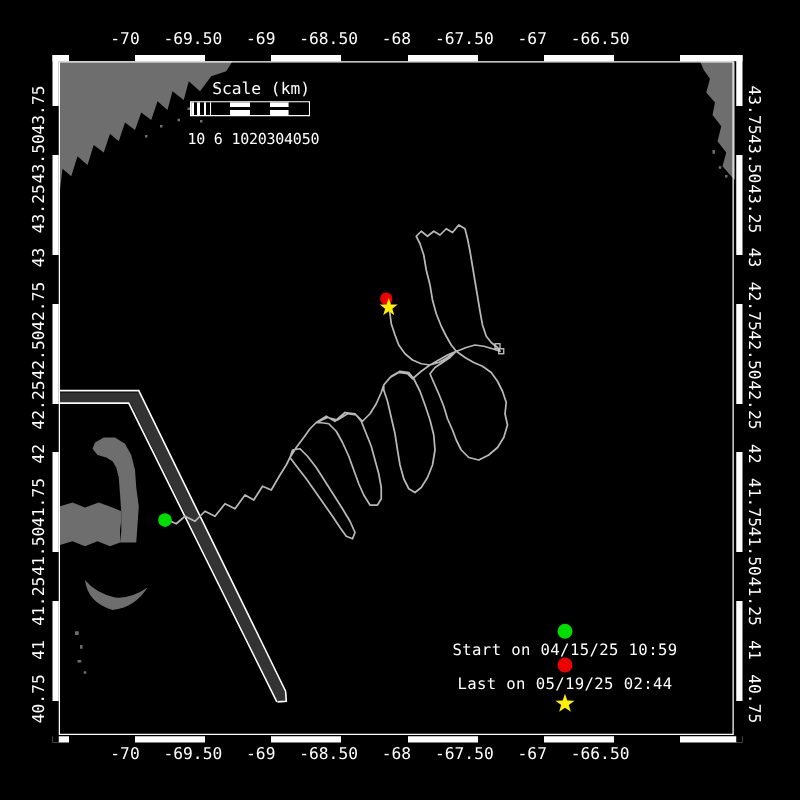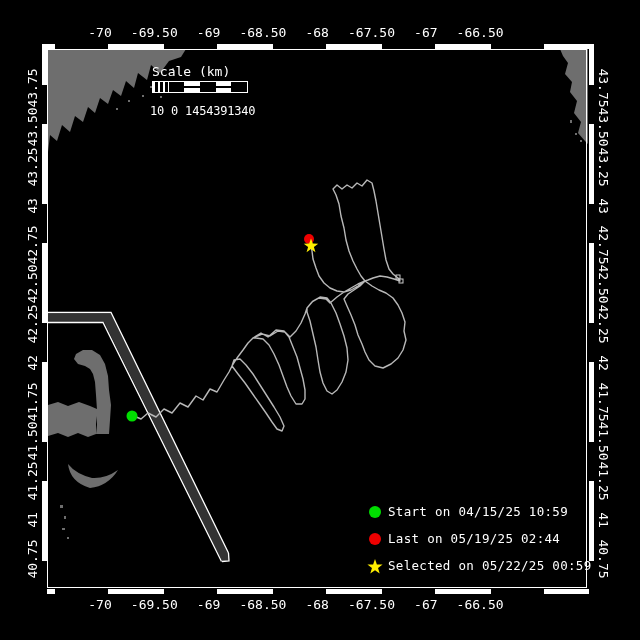--- a/index.html
+++ b/index.html
@@ -16,31 +16,31 @@
   #band-right{left:589px;top:44px;width:5px;height:550px;
     background:repeating-linear-gradient(180deg,#fff 0 41px,#000 41px 80px,#fff 80px 119px);}
   #inner-frame{position:absolute;left:47px;top:49px;width:540px;height:539px;
     border:1px solid #fff;box-sizing:border-box;background:transparent;pointer-events:none;}
   
   .axis-label{position:absolute;font-size:13px;letter-spacing:0;white-space:nowrap;
     transform:translate(-50%,-50%);color:#fff;}
   .axis-label.rot-left{transform:translate(-50%,-50%) rotate(-90deg);}
   .axis-label.rot-right{transform:translate(-50%,-50%) rotate(90deg);}
   
-  #scale-title{position:absolute;left:152px;top:64px;width:96px;text-align:left;font-size:13px;}
+  #scale-title{position:absolute;left:152px;top:64px;width:96px;text-align:right;font-size:13px;}
   #scale-bar{position:absolute;left:152px;top:81px;width:96px;height:12px;border:1px solid #fff;
     box-sizing:border-box;display:flex;}
   #scale-bar .seg{flex:1 0 auto;height:100%;}
   .seg-hatch{background:repeating-linear-gradient(90deg,#fff 0 2px,#000 2px 5px);}
   .seg-black{background:#000;}
   .seg-white{background:linear-gradient(180deg,#fff 0 4px,#000 4px 6px,#fff 6px 10px);}
   #scale-ticks{position:absolute;left:150px;top:104px;font-size:12px;letter-spacing:-0.2px;}
   
   #legend{position:absolute;left:362px;top:498px;}
-  .legend-row{display:flex;align-items:center;height:27px;}
+  .legend-row{display:flex;align-items:center;height:27px;flex-direction:column;}
   .legend-marker{width:26px;display:flex;justify-content:center;align-items:center;}
   .legend-label{font-size:12.5px;letter-spacing:0.3px;white-space:nowrap;}
   #map-svg{position:absolute;left:0;top:0;}
 </style>
 </head>
 <body>
 
 <div id="screen">
 
   <div id="band-top" class="band"></div>
@@ -129,21 +129,21 @@
 
   <div id="scale-title">Scale (km)</div>
   <div id="scale-bar">
     <div class="seg seg-hatch"></div>
     <div class="seg seg-black"></div>
     <div class="seg seg-white"></div>
     <div class="seg seg-black"></div>
     <div class="seg seg-white"></div>
     <div class="seg seg-black"></div>
   </div>
-  <div id="scale-ticks">10 0 1454391340</div>
+  <div id="scale-ticks">10 6 1020304050</div>
 
   <div id="legend">
     <div class="legend-row">
       <span class="legend-marker">
         <svg width="14" height="14">
             <circle cx="7" cy="7" r="6" fill="#00dd00"></circle>
           </svg>
       </span>
       <span class="legend-label">Start on 04/15/25 10:59</span>
     </div>
@@ -154,21 +154,20 @@
           </svg>
       </span>
       <span class="legend-label">Last on 05/19/25 02:44</span>
     </div>
     <div class="legend-row">
       <span class="legend-marker">
         <svg width="20" height="20">
             <use href="#star5" transform="translate(10,11)" fill="#ffee00"></use>
           </svg>
       </span>
-      <span class="legend-label">Selected on 05/22/25 00:59</span>
     </div>
   </div>
 
   <div id="axis-labels">
       <span class="axis-label" style="left: 100px; top: 32px;">-70</span>
       <span class="axis-label" style="left: 100px; top: 604px;">-70</span>
       <span class="axis-label" style="left: 154.3px; top: 32px;">-69.50</span>
       <span class="axis-label" style="left: 154.3px; top: 604px;">-69.50</span>
       <span class="axis-label" style="left: 208.6px; top: 32px;">-69</span>
       <span class="axis-label" style="left: 208.6px; top: 604px;">-69</span>

